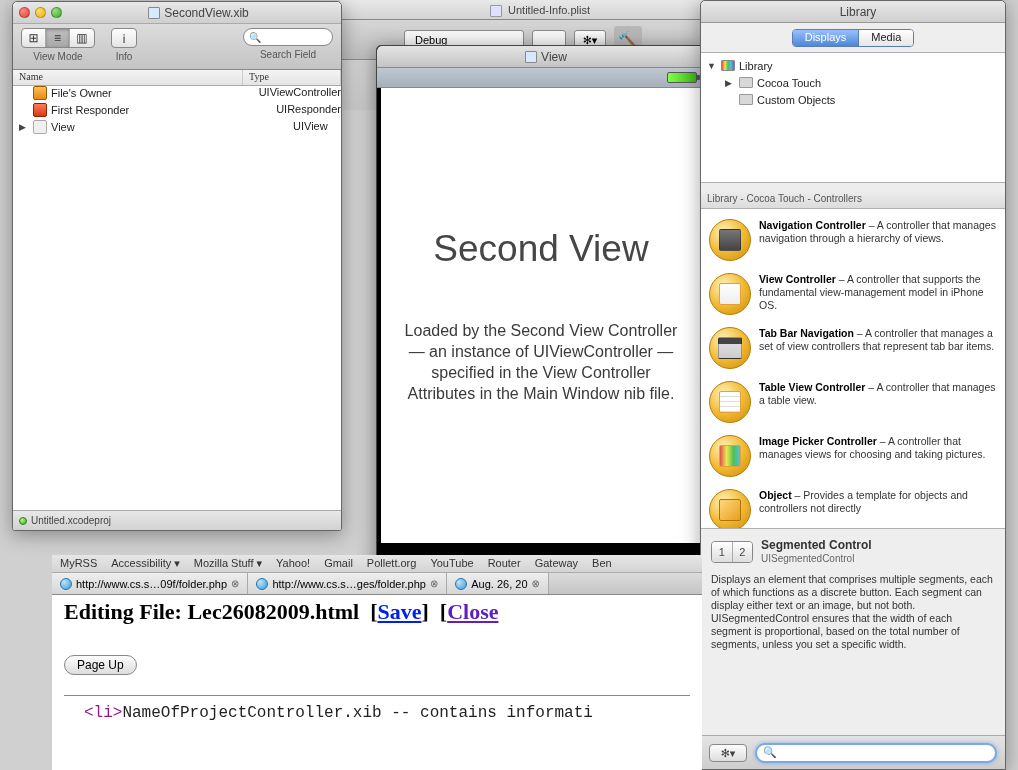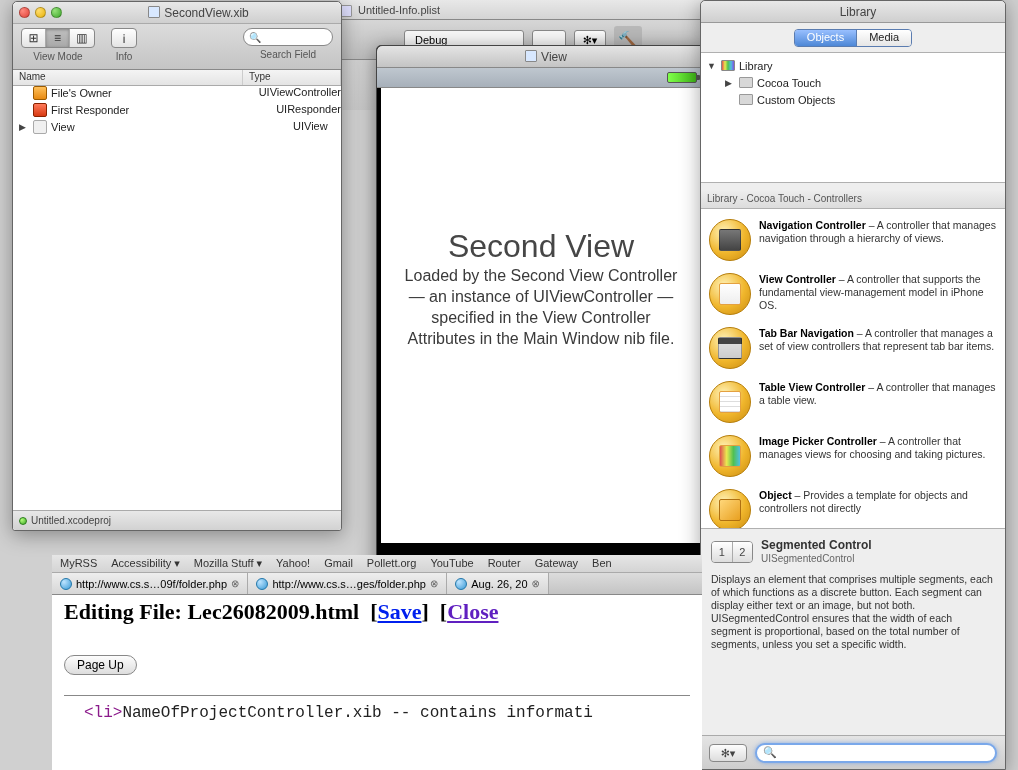--- a/index.html
+++ b/index.html
@@ -15,20 +15,21 @@
 
   
   .bg-xcode {
     position: absolute;
     top: 0; left: 340px; width: 400px; height: 110px;
     background: linear-gradient(to bottom, #dcdcdc, #c8c8c8);
   }
   .bg-xcode-top {
     background: linear-gradient(to bottom, #e8e8e8, #d4d4d4);
     height: 20px;
+    text-align: center;
     color: #444;
     line-height: 20px;
     font-size: 11px;
     border-bottom: 1px solid #888;
   }
   .bg-xcode-top .plist-icon {
     display: inline-block;
     width: 12px; height: 12px;
     background: #e0e0ff;
     border: 1px solid #999;
@@ -118,20 +119,21 @@
   .light.red { background: radial-gradient(circle at 30% 30%, #ff8a7f, #e04238); }
   .light.yellow { background: radial-gradient(circle at 30% 30%, #ffdd6e, #e8b30a); }
   .light.green { background: radial-gradient(circle at 30% 30%, #96e27a, #3fa82c); }
   .light.grey { background: radial-gradient(circle at 30% 30%, #ddd, #aaa); }
   .titlebar-title {
     flex: 1;
     text-align: center;
     font-size: 12px;
     color: #444;
     display: flex;
+    align-items: center;
     justify-content: center;
     gap: 4px;
   }
   .xib-ic {
     width: 12px; height: 12px;
     background: #d8e8ff;
     border: 1px solid #888;
     border-radius: 1px;
   }
 
@@ -180,20 +182,21 @@
     display: flex;
     background: linear-gradient(to bottom, #f4f4f4, #e4e4e4);
     border-bottom: 1px solid #aaa;
     height: 16px;
     font-size: 10px;
     color: #333;
   }
   .list-header .col {
     padding: 1px 6px;
     border-right: 1px solid #ccc;
+    font-family: Liberation Serif, serif;
   }
   .col.name { width: 230px; }
   .col.type { flex: 1; }
 
   .list-body {
     flex: 1;
     background: #fff;
     overflow: auto;
   }
   .list-row {
@@ -304,23 +307,24 @@
     width: 320px;
     height: 455px;
     background: #fff;
     display: flex;
     flex-direction: column;
     align-items: center;
     justify-content: flex-start;
     padding-top: 140px;
   }
   .sim-title {
-    font-size: 32px;
+    font-size: 37px;
     color: #464646;
     font-weight: 400;
+    margin-bottom: 50px;
   }
   .sim-body {
     font-size: 16px;
     color: #3a3a3a;
     text-align: center;
     line-height: 21px;
     padding: 0 16px;
   }
 
   
@@ -738,21 +742,21 @@
   <div class="lib-title">
     <div class="traffic-lights">
       <div class="light red"></div>
       <div class="light yellow"></div>
       <div class="light green"></div>
     </div>
     <span class="t">Library</span>
   </div>
   <div class="lib-seg-tab">
     <div class="segctl">
-      <div class="s active">Objects</div>
+      <div class="s active">Displays</div>
       <div class="s">Media</div>
     </div>
   </div>
   <div class="lib-tree" id="lib-tree">
       <div class="tree-row" style="padding-left: 6px;">
         <span class="dis">▼</span>
         <span class="rainbow-ic"></span>
         <span>Library</span>
       </div>
       <div class="tree-row" style="padding-left: 24px;">

